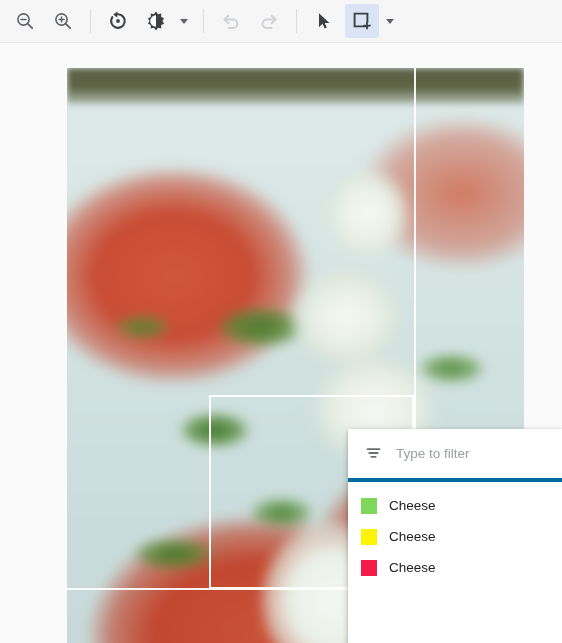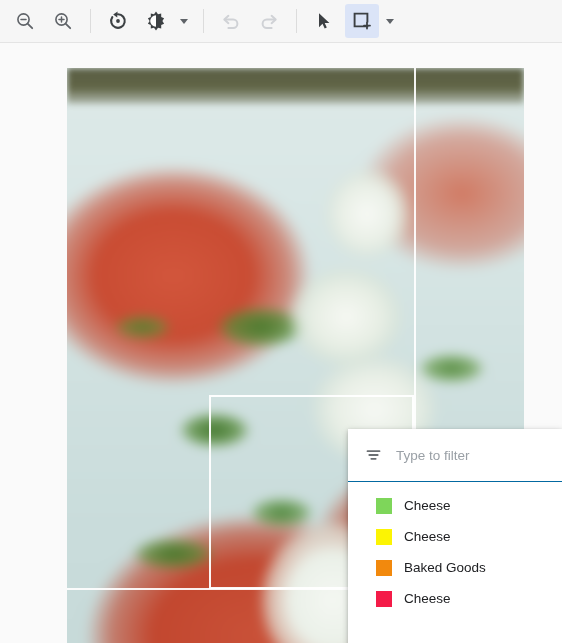--- a/index.html
+++ b/index.html
@@ -145,42 +145,42 @@
     width: 214px;
     height: 226px;
     background: #ffffff;
     box-shadow: 0 2px 7px rgba(0,0,0,0.22), 0 1px 3px rgba(0,0,0,0.14);
     overflow: hidden;
   }
   .filter-row {
     height: 53px;
     display: flex;
     align-items: center;
-    border-bottom: 1px solid #0369a1;
+    border-bottom: 4px solid #0369a1;
     padding-left: 17px;
     box-sizing: border-box;
   }
   .filter-icon { margin-right: 14px; display: flex; }
   .filter-input {
     border: none;
     outline: none;
     background: transparent;
     font-family: "Liberation Sans", sans-serif;
     font-size: 13.5px;
     color: #3c4043;
     width: 140px;
     padding: 0;
   }
   .filter-input::placeholder { color: #9aa0a6; }
   .label-list { padding-top: 8px; }
   .label-item {
     display: flex;
     align-items: center;
     height: 31px;
-    padding-left: 28px;
+    padding-left: 13px;
     cursor: pointer;
   }
   .swatch {
     width: 16px;
     height: 16px;
     margin-right: 12px;
     flex: 0 0 auto;
   }
   .label-text {
     font-size: 13.5px;
@@ -310,24 +310,20 @@
       <div class="label-item">
         <span class="swatch" style="background:#7ed65a"></span>
         <span class="label-text">Cheese</span>
       </div>
 
       <div class="label-item">
         <span class="swatch" style="background:#fcf403"></span>
         <span class="label-text">Cheese</span>
       </div>
 
-      <div class="label-item">
-        <span class="swatch" style="background:#f2890d"></span>
-        <span class="label-text">Baked Goods</span>
-      </div>
 
 
       <div class="label-item">
         <span class="swatch" style="background:#f41b48"></span>
         <span class="label-text">Cheese</span>
       </div>
 
     </div>
   </div>
 </div>

